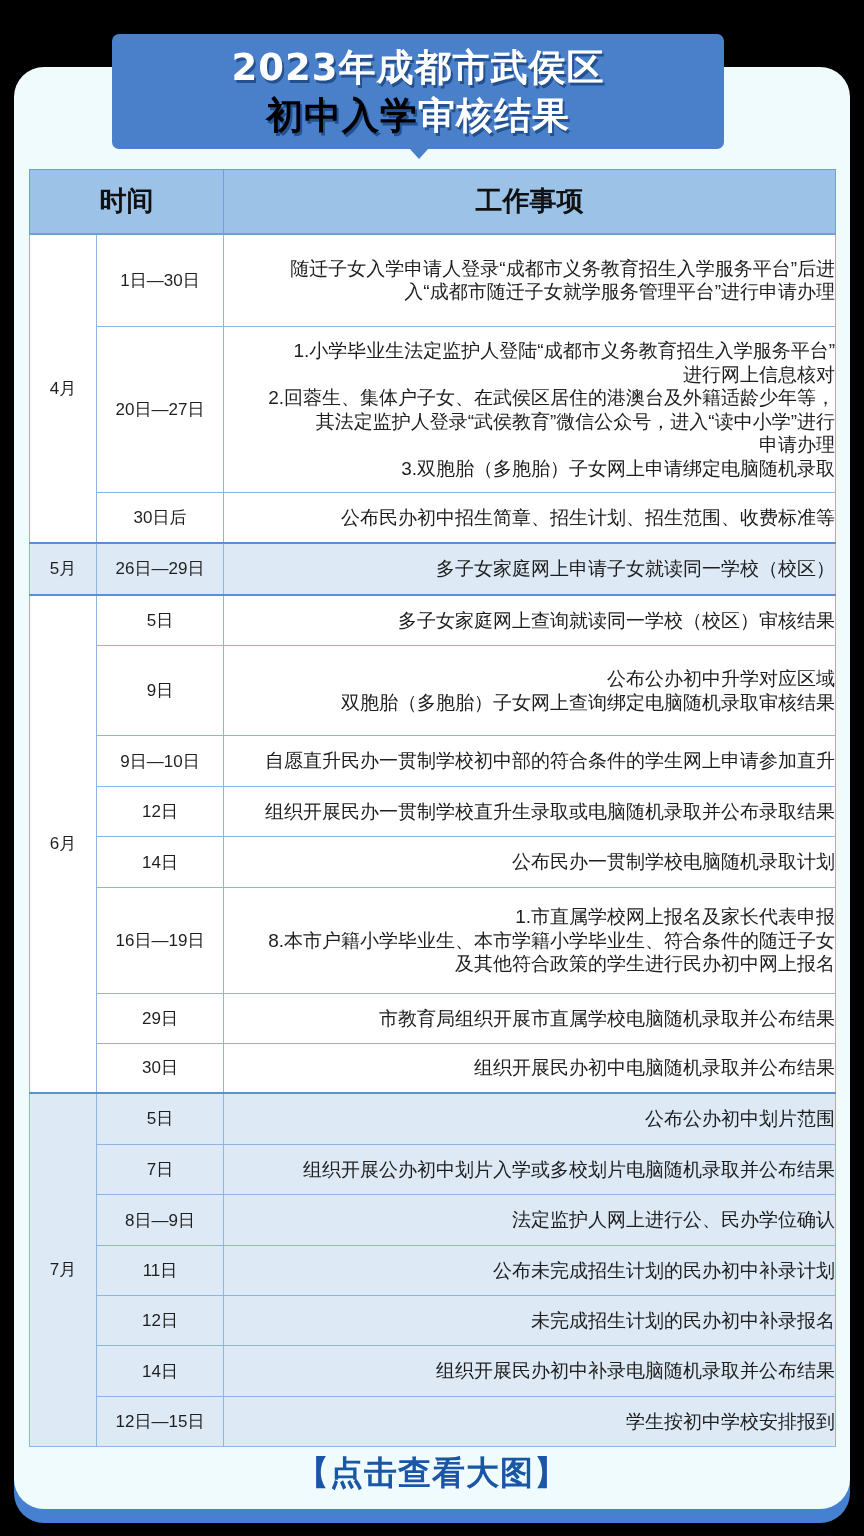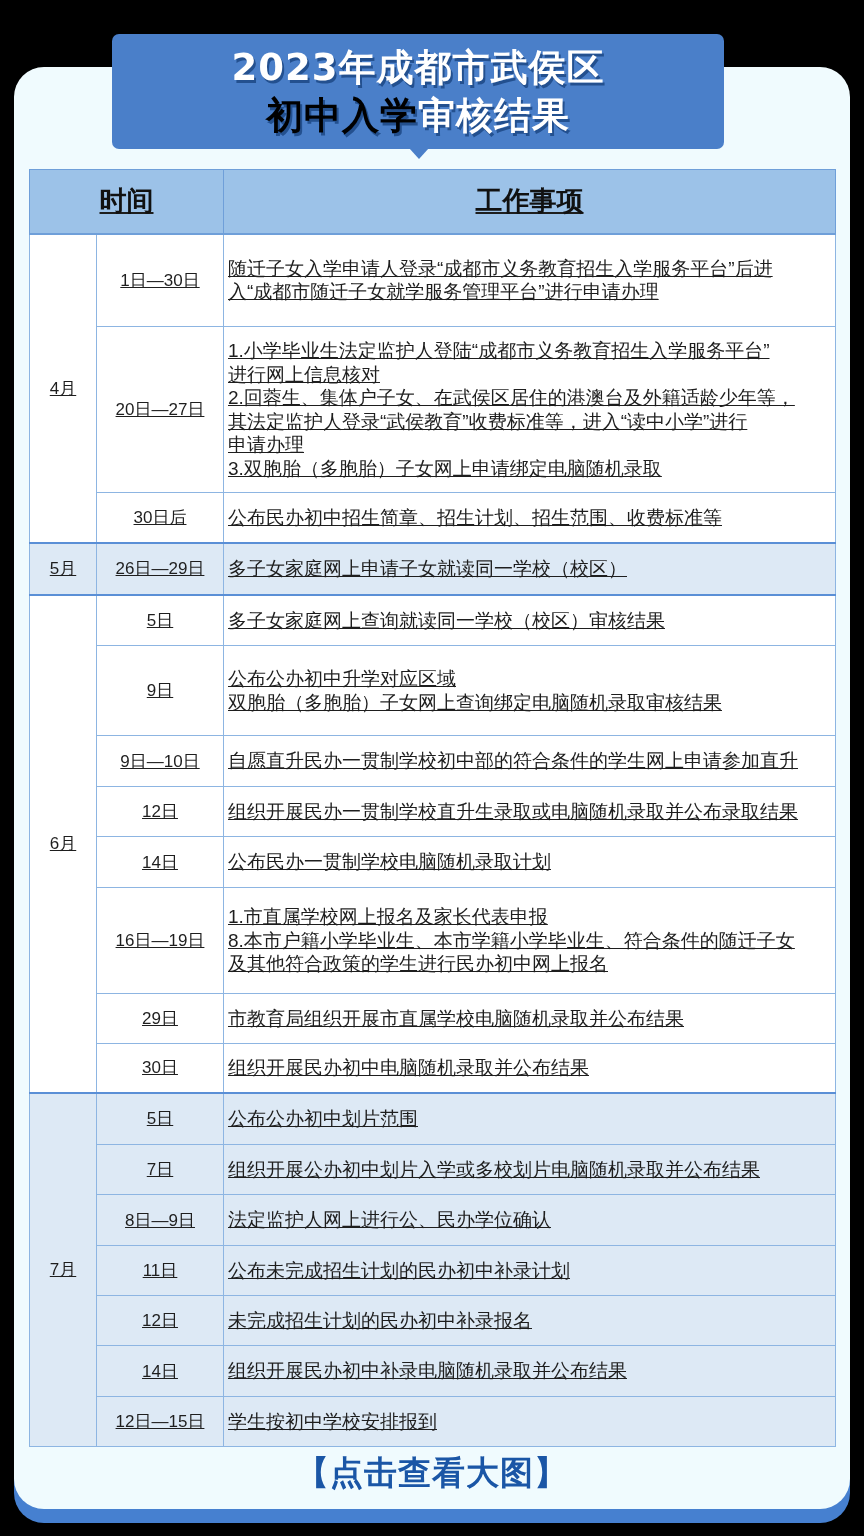--- a/index.html
+++ b/index.html
@@ -31,35 +31,34 @@
     text-shadow: 2px 3px 0 #23508f;
   }
   .title-line.l1 { margin-top: 10px; }
   .title-hl { color: #000000; }
 
   .table-wrap { position: absolute; left: 29px; top: 169px; width: 806px; }
   table.sched {
     width: 806px; border-collapse: collapse; table-layout: fixed;
     font-family: "Liberation Sans", "DejaVu Sans", sans-serif;
     color: #1e1e1e;
-    text-decoration: underline;
   }
   table.sched td, table.sched th {
     border: 1.5px solid #8db5e2;
     vertical-align: middle;
   }
   table.sched th {
     background: #9cc2e8; height: 64px;
     font-family: "DejaVu Serif", "Liberation Serif", serif;
     font-size: 27px; font-weight: bold; color: #111;
     border-color: #6f9fd9; border-bottom: 2.5px solid #6f9fd9;
   }
   .c-month { width: 67px; text-align: center; font-size: 17px; }
   .c-date { width: 127px; text-align: center; font-size: 17px; white-space: nowrap; }
-  .c-task { width: 612px; text-align: left; font-size: 19px; line-height: 23.5px; padding-left: 4px; }
+  .c-task { width: 612px; text-align: right; font-size: 19px; line-height: 23.5px; padding-left: 4px; }
   .task-line { white-space: nowrap; overflow: visible; }
 
   tr.grp-white td { background: #ffffff; }
   tr.grp-blue td { background: #dde9f5; }
   tr.grp-start td { border-top: 2.5px solid #5a8fd6; }
 
   .cta {
     position: absolute; left: 14px; top: 1448px; width: 836px; height: 50px;
     text-align: center; font-size: 33px; line-height: 50px; font-weight: bold;
     color: #1a56a6; cursor: pointer; letter-spacing: 1px;
@@ -99,21 +98,21 @@
         <div class="task-line">随迁子女入学申请人登录“成都市义务教育招生入学服务平台”后进</div>
         <div class="task-line">入“成都市随迁子女就学服务管理平台”进行申请办理</div>
       </td>
     </tr>
     <tr class="grp-white" style="height:166px">
       <td class="c-date">20日—27日</td>
       <td class="c-task">
         <div class="task-line">1.小学毕业生法定监护人登陆“成都市义务教育招生入学服务平台”</div>
         <div class="task-line">进行网上信息核对</div>
         <div class="task-line">2.回蓉生、集体户子女、在武侯区居住的港澳台及外籍适龄少年等，</div>
-        <div class="task-line">其法定监护人登录“武侯教育”收费标准等，进入“读中小学”进行</div>
+        <div class="task-line">其法定监护人登录“武侯教育”微信公众号，进入“读中小学”进行</div>
         <div class="task-line">申请办理</div>
         <div class="task-line">3.双胞胎（多胞胎）子女网上申请绑定电脑随机录取</div>
       </td>
     </tr>
     <tr class="grp-white" style="height:50px">
       <td class="c-date">30日后</td>
       <td class="c-task">
         <div class="task-line">公布民办初中招生简章、招生计划、招生范围、收费标准等</div>
       </td>
     </tr>

